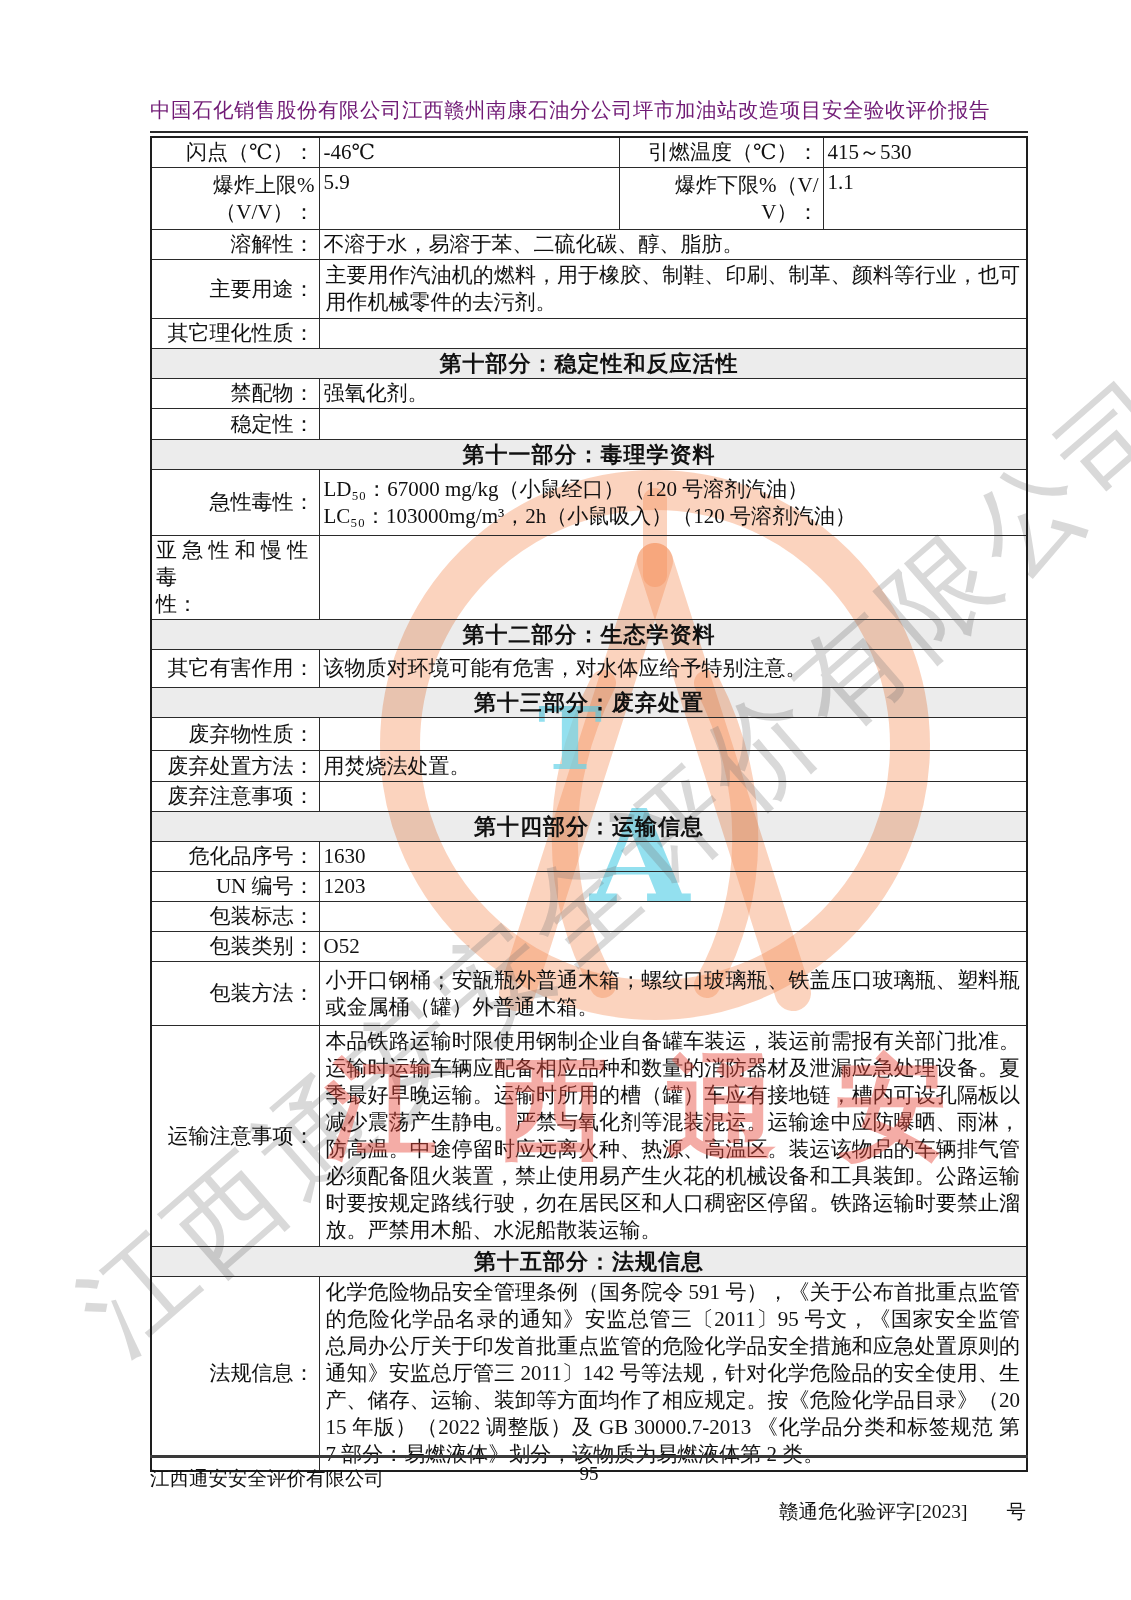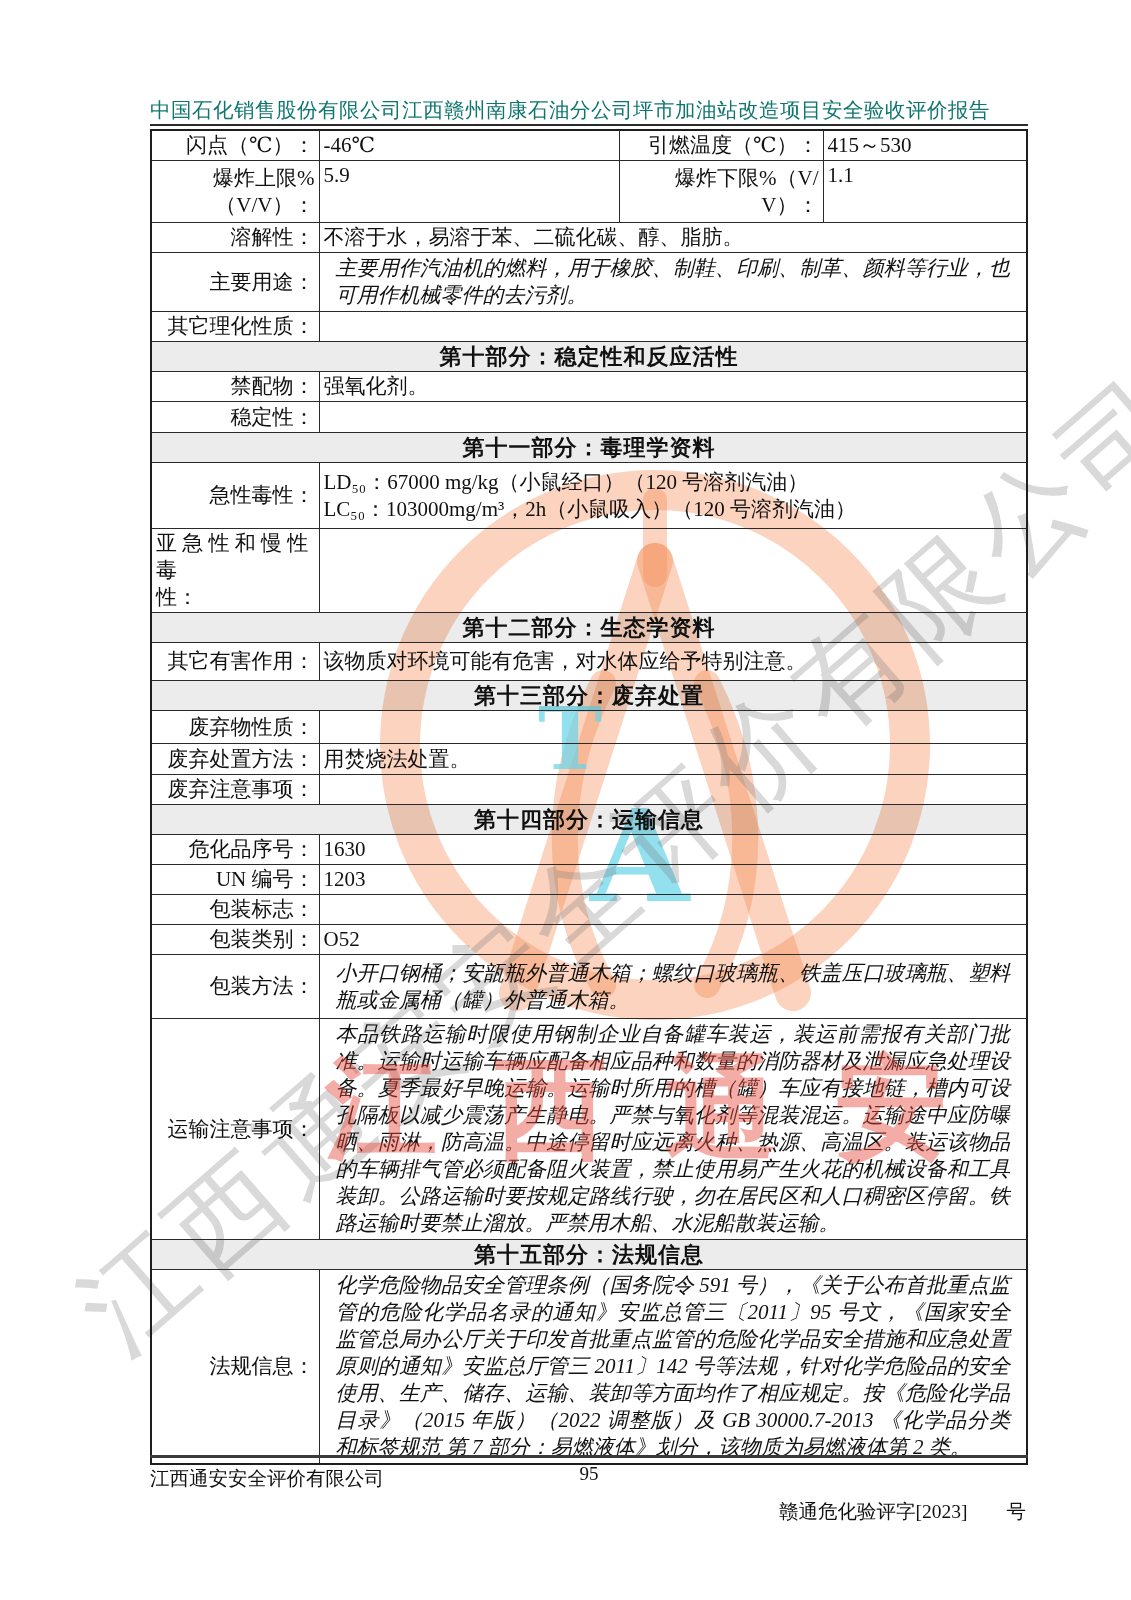--- a/index.html
+++ b/index.html
@@ -22,36 +22,36 @@
     font-size:110px; letter-spacing:8px;
     transform:rotate(-41deg); transform-origin:0 60px;
   }
   .wm-red {
     position:absolute; left:325px; top:1048px; white-space:nowrap;
     font-size:112px; letter-spacing:58px; font-weight:bold; line-height:1.1;
   }
   
   .doc { position:absolute; left:150px; top:96px; width:878px; z-index:1; }
   .doc-header {
-    font-size:20.5px; letter-spacing:0.5px; color:#0f766e;
-    border-bottom:2px solid #2b2b2b;
+    font-size:20.5px; letter-spacing:0.5px; color:#701a75;
+    padding-bottom:7px; border-bottom:2px solid #2b2b2b;
   }
   table.msds {
     margin-top:3px; border-collapse:collapse; table-layout:fixed;
     width:876px; border:2px solid #1e1e1e;
   }
   table.msds td {
     border:1.5px solid #2a2a2a; font-size:21px; line-height:27px;
     padding:1px 4px; vertical-align:middle; word-break:break-all;
   }
   td.lab { text-align:right; white-space:pre-line; }
   td.lab.left { text-align:left; }
   td.val { text-align:left; white-space:pre-line; }
   td.val.vtop { vertical-align:top; }
-  td.val.para { text-align:justify; white-space:normal; padding:2px 16px;font-style:italic; }
+  td.val.para { text-align:justify; white-space:normal; padding:2px 6px; }
   tr.section td {
     text-align:center; font-weight:bold; font-size:22px;
     background:rgba(0,0,0,0.075); letter-spacing:1px;
   }
   
   .footer {
     position:absolute; left:150px; top:1455px; width:878px; z-index:1;
     border-top:3px solid #3a3a3a; padding-top:7px;
   }
   .footer-line1 { position:relative; font-size:19.5px; }

